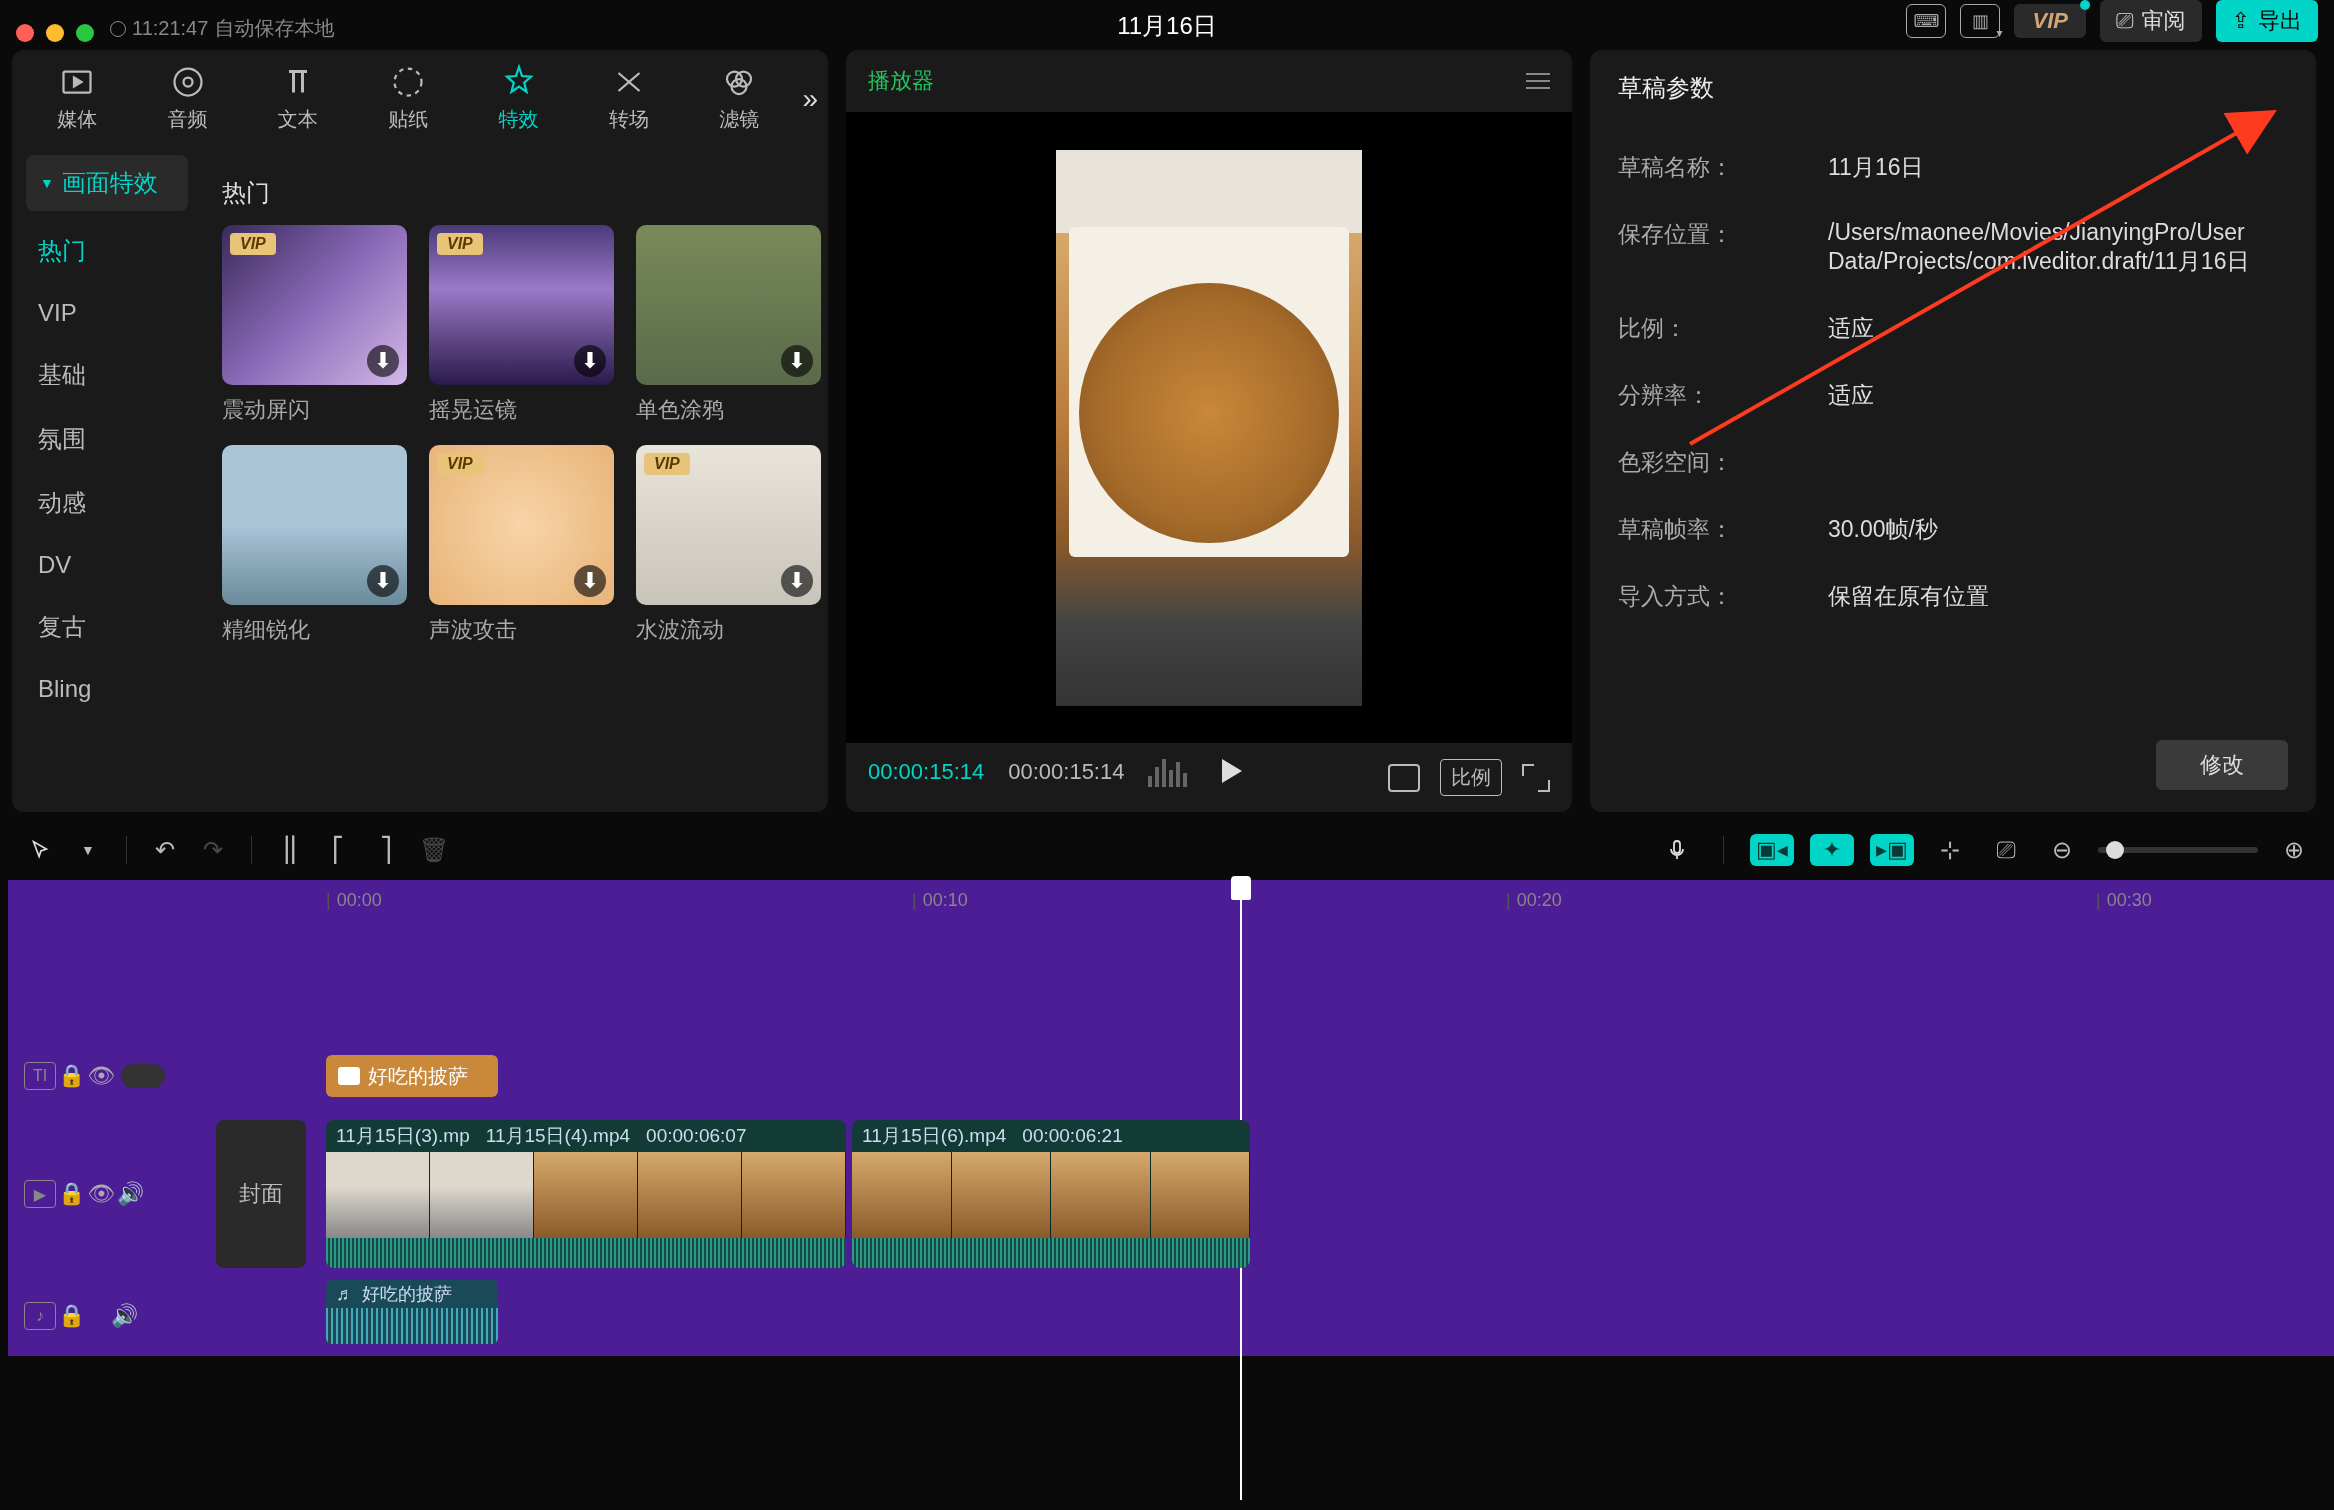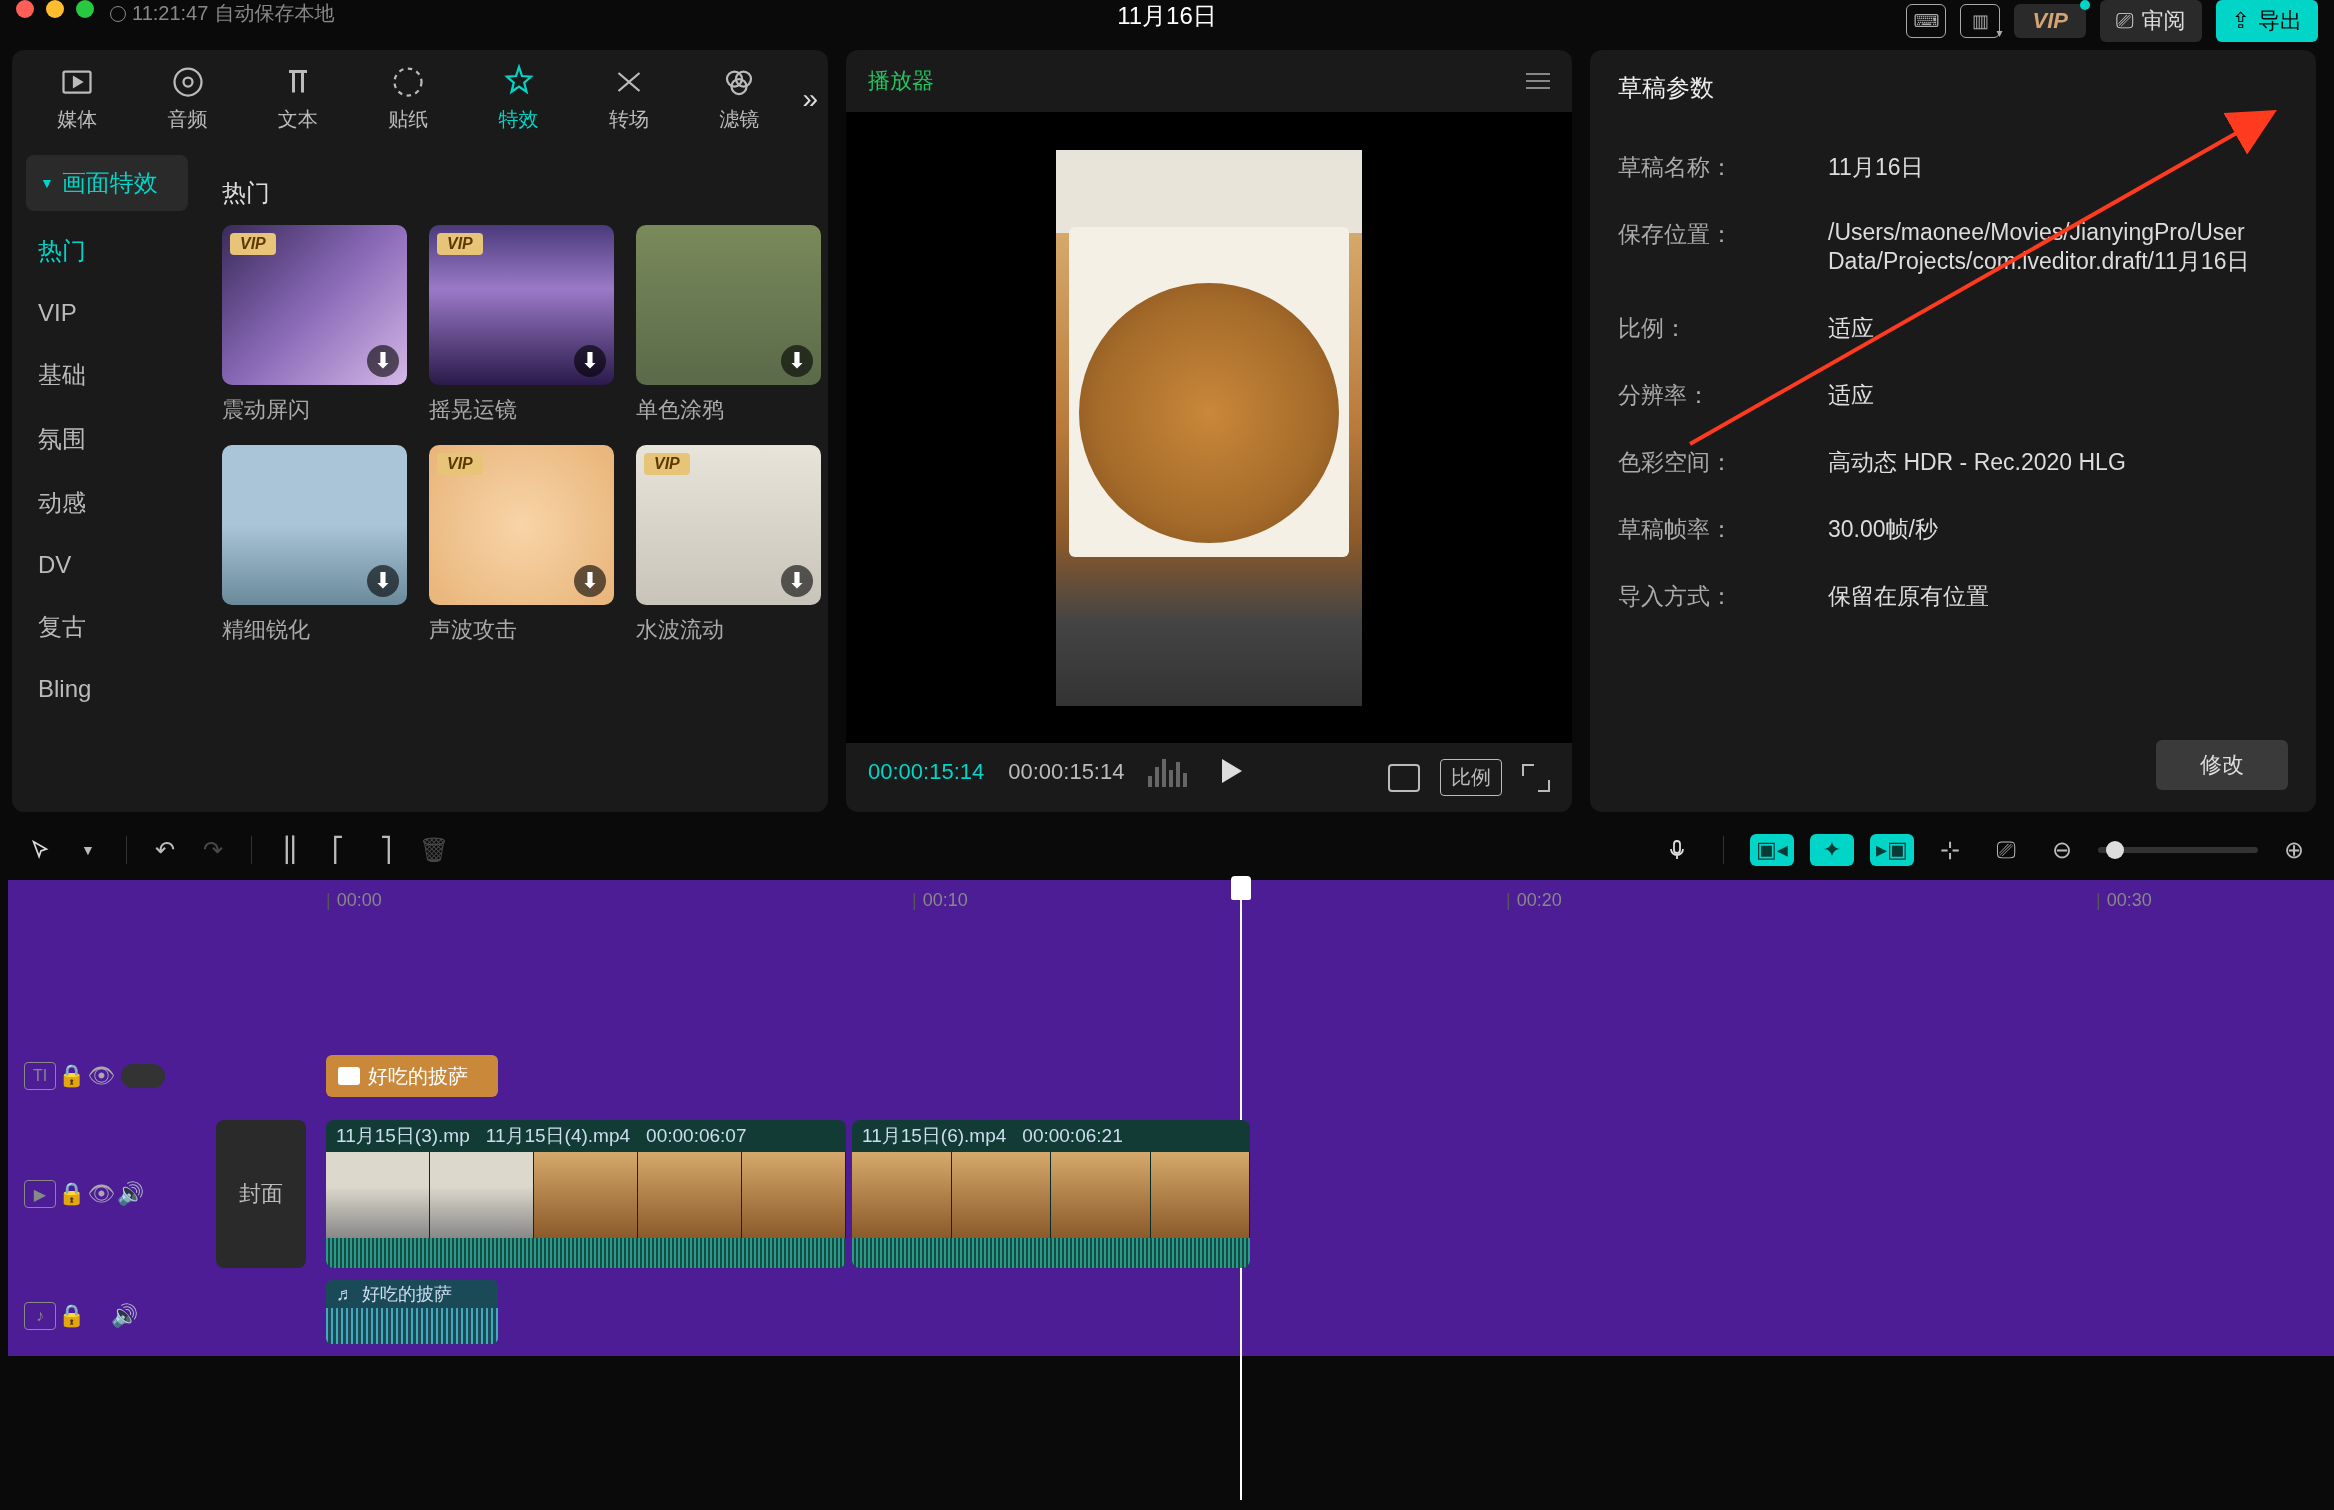--- a/index.html
+++ b/index.html
@@ -1,19 +1,19 @@
 <!DOCTYPE html>
 <html><head>
 <meta charset="utf-8">
 <style>
   * { margin: 0; padding: 0; box-sizing: border-box; font-family: -apple-system, "PingFang SC", sans-serif; }
   body { background: #0a0a0a; color: #ddd; width: 2334px; height: 1510px; overflow: hidden; font-size: 22px; }
   
   
-  .title-bar { height: 42px; display: flex; align-items: flex-start; padding: 0 16px; }
+  .title-bar { height: 42px; display: flex; align-items: flex-end; padding: 0 16px; }
   .traffic-lights { display: flex; gap: 12px; }
   .traffic-light { width: 18px; height: 18px; border-radius: 50%; }
   .tl-close { background: #ff5f57; }
   .tl-min { background: #febc2e; }
   .tl-max { background: #28c840; }
   .autosave { margin-left: 16px; color: #888; font-size: 20px; display: flex; align-items: center; gap: 6px; }
   .clock-icon { width: 16px; height: 16px; border: 1.5px solid #888; border-radius: 50%; position: relative; }
   .title-center { position: absolute; left: 50%; transform: translateX(-50%); color: #fff; font-size: 24px; font-weight: 500; }
   .title-right { margin-left: auto; display: flex; align-items: center; gap: 14px; }
   .tr-icon { width: 40px; height: 34px; border: 1.5px solid #aaa; border-radius: 6px; display: flex; align-items: center; justify-content: center; color: #aaa; font-size: 18px; position: relative; }
@@ -329,21 +329,20 @@
     <div class="param-row">
         <div class="param-label">比例：</div>
         <div class="param-value">适应</div>
       </div>
     <div class="param-row">
         <div class="param-label">分辨率：</div>
         <div class="param-value">适应</div>
       </div>
     <div class="param-row">
         <div class="param-label">色彩空间：</div>
-        <div class="param-value">高动态 HDR - Rec.2020 HLG</div>
       </div>
     <div class="param-row">
         <div class="param-label">草稿帧率：</div>
         <div class="param-value">30.00帧/秒</div>
       </div>
     <div class="param-row">
         <div class="param-label">导入方式：</div>
         <div class="param-value">保留在原有位置</div>
       </div>
     <div class="modify-btn">修改</div>

